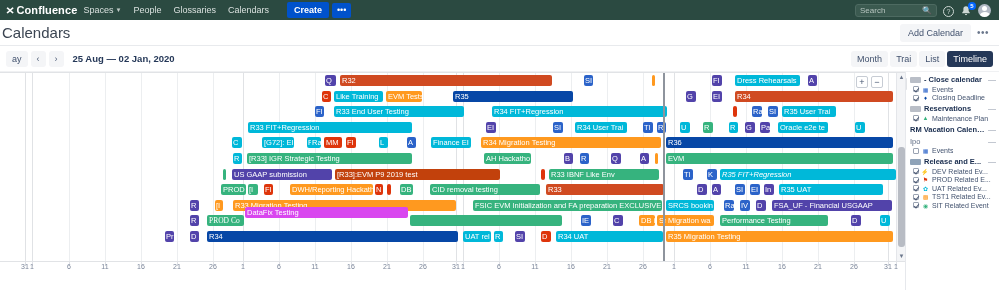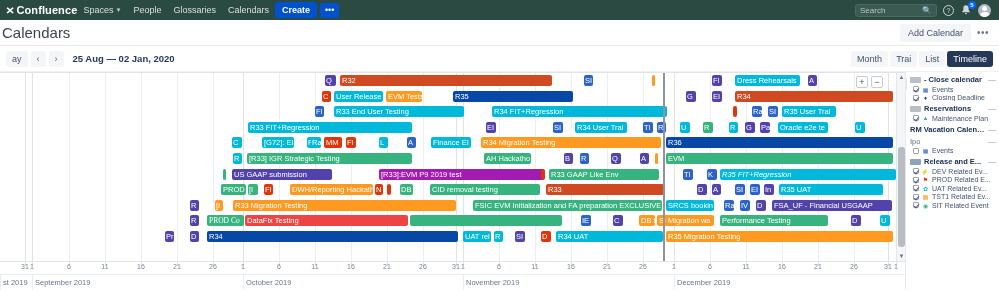--- a/index.html
+++ b/index.html
@@ -18,27 +18,27 @@
   }
   #topnav .logo { color:#fff; font-size:11px; font-weight:bold; display:flex; align-items:center; gap:2px; letter-spacing:.1px;}
   #topnav .logo .mark { font-size:10px; transform:scaleX(1.1); }
   .nav-item {
     color:#d9e0de; font-size:9px; padding:3px 6px; white-space:nowrap;
     display:flex; align-items:center; gap:2px; cursor:pointer;
   }
   .caret { font-size:6px; opacity:.85; }
   .create-btn {
     background:#0052cc; color:#fff; font-size:9px; font-weight:600;
-    padding:3px 7px; border-radius:2px; margin-left:0; cursor:pointer;
+    padding:3px 7px; border-radius:2px; margin-left:12px; cursor:pointer;
   }
   .dots-btn {
     background:#0052cc; color:#fff; font-size:9px; padding:3px 5px;
     border-radius:2px; margin-left:3px; cursor:pointer; line-height:9px;
   }
-  #topnav .right { margin-left:auto; display:flex; align-items:center; gap:6px; padding-right:2px;}
+  #topnav .right { margin-left:auto; display:flex; align-items:flex-end; gap:6px; padding-right:2px;}
   .searchbox {
     background:#3b5a50; border:1px solid #4d6a61; border-radius:3px;
     width:82px; height:13px; display:flex; align-items:center;
     padding:0 4px; position:relative;
   }
   .searchbox .ph { color:#b6c4bf; font-size:8px; }
   .searchbox .sicon { margin-left:auto; color:#cfdad6; font-size:8px; }
   .circ-icon {
     width:11px;height:11px;border-radius:50%;border:1.3px solid #cdd8d4;
     color:#cdd8d4;font-size:7px;display:flex;align-items:center;justify-content:center;
@@ -244,21 +244,21 @@
       </div>
     <div id="events-layer">
         <div class="evt tiny" title="Q" style="left: 325px; width: 11px; top: 2px; background: rgb(82, 67, 170);">Q</div>
         <div class="evt" title="R32" style="left: 340px; width: 212px; top: 2px; background: rgb(208, 74, 33);">R32</div>
         <div class="evt tiny" title="SI" style="left: 584px; width: 9px; top: 2px; background: rgb(43, 99, 201);">SI</div>
         <div class="evt tiny" title="" style="left: 652px; width: 3px; top: 2px; background: rgb(255, 153, 31);"></div>
         <div class="evt tiny" title="FI" style="left: 712px; width: 10px; top: 2px; background: rgb(82, 67, 170);">FI</div>
         <div class="evt" title="Dress Rehearsals" style="left: 735px; width: 65px; top: 2px; background: rgb(0, 184, 217);">Dress Rehearsals</div>
         <div class="evt tiny" title="A" style="left: 808px; width: 9px; top: 2px; background: rgb(82, 67, 170);">A</div>
         <div class="evt tiny" title="C" style="left: 322px; width: 9px; top: 17.6px; background: rgb(222, 53, 11);">C</div>
-        <div class="evt" title="User Training" style="left: 334px; width: 49px; top: 17.6px; background: rgb(0, 184, 217);">User Release</div>
+        <div class="evt" title="User Training" style="left: 334px; width: 49px; top: 17.6px; background: rgb(0, 184, 217);">Like Training</div>
         <div class="evt" title="EVM Tests" style="left: 386px; width: 36px; top: 17.6px; background: rgb(255, 153, 31);">EVM Tests</div>
         <div class="evt" title="R35" style="left: 453px; width: 120px; top: 17.6px; background: rgb(7, 71, 166);">R35</div>
         <div class="evt tiny" title="G" style="left: 686px; width: 10px; top: 17.6px; background: rgb(82, 67, 170);">G</div>
         <div class="evt tiny" title="EI" style="left: 712px; width: 10px; top: 17.6px; background: rgb(82, 67, 170);">EI</div>
         <div class="evt" title="R34" style="left: 735px; width: 158px; top: 17.6px; background: rgb(208, 74, 33);">R34</div>
         <div class="evt tiny" title="FI" style="left: 315px; width: 9px; top: 33.2px; background: rgb(43, 99, 201);">FI</div>
         <div class="evt" title="R33 End User Testing" style="left: 334px; width: 130px; top: 33.2px; background: rgb(0, 184, 217);">R33 End User Testing</div>
         <div class="evt" title="R34 FIT+Regression" style="left: 492px; width: 175px; top: 33.2px; background: rgb(0, 184, 217);">R34 FIT+Regression</div>
         <div class="evt tiny" title="" style="left: 733px; width: 4px; top: 33.2px; background: rgb(222, 53, 11);"></div>
         <div class="evt tiny" title="Ra" style="left: 752px; width: 10px; top: 33.2px; background: rgb(43, 99, 201);">Ra</div>
@@ -292,23 +292,23 @@
         <div class="evt" title="[R33] IGR Strategic Testing" style="left: 247px; width: 165px; top: 80px; background: rgb(54, 179, 126);">[R33] IGR Strategic Testing</div>
         <div class="evt" title="AH Hackatho" style="left: 484px; width: 47px; top: 80px; background: rgb(54, 179, 126);">AH Hackatho</div>
         <div class="evt tiny" title="B" style="left: 564px; width: 9px; top: 80px; background: rgb(82, 67, 170);">B</div>
         <div class="evt tiny" title="R" style="left: 580px; width: 9px; top: 80px; background: rgb(43, 99, 201);">R</div>
         <div class="evt tiny" title="Q" style="left: 611px; width: 10px; top: 80px; background: rgb(82, 67, 170);">Q</div>
         <div class="evt tiny" title="A" style="left: 640px; width: 9px; top: 80px; background: rgb(82, 67, 170);">A</div>
         <div class="evt tiny" title="" style="left: 655px; width: 3px; top: 80px; background: rgb(255, 153, 31);"></div>
         <div class="evt" title="EVM" style="left: 666px; width: 227px; top: 80px; background: rgb(54, 179, 126);">EVM</div>
         <div class="evt tiny" title="" style="left: 223px; width: 3px; top: 95.6px; background: rgb(54, 179, 126);"></div>
         <div class="evt" title="US GAAP submission" style="left: 232px; width: 100px; top: 95.6px; background: rgb(82, 67, 170);">US GAAP submission</div>
-        <div class="evt" title="[R33]:EVM P9 2019 test" style="left: 335px; width: 165px; top: 95.6px; background: #a21caf; margin-left: 44px;">[R33]:EVM P9 2019 test</div>
+        <div class="evt" title="[R33]:EVM P9 2019 test" style="left: 335px; width: 165px; top: 95.6px; background: #c2410c;">[R33]:EVM P9 2019 test</div>
         <div class="evt tiny" title="" style="left: 541px; width: 4px; top: 95.6px; background: rgb(222, 53, 11);"></div>
-        <div class="evt" title="R33 PROD Like Env" style="left: 549px; width: 110px; top: 95.6px; background: rgb(54, 179, 126);">R33 GAAP Like Env</div>
+        <div class="evt" title="R33 PROD Like Env" style="left: 549px; width: 110px; top: 95.6px; background: rgb(54, 179, 126);">R33 IBNF Like Env</div>
         <div class="evt tiny" title="TI" style="left: 683px; width: 10px; top: 95.6px; background: rgb(43, 99, 201);">TI</div>
         <div class="evt tiny" title="K" style="left: 707px; width: 10px; top: 95.6px; background: rgb(43, 99, 201);">K</div>
         <div class="evt tiny" title="IBNF" style="left: 723px; width: 15px; top: 95.6px; background: rgb(82, 67, 170);">IBNF</div>
         <div class="evt" title="R35 FIT+Regression" style="left: 720px; width: 176px; top: 95.6px; background: rgb(0, 184, 217); font-style: italic;">R35 FIT+Regression</div>
         <div class="evt" title="PROD" style="left: 221px; width: 25px; top: 111.2px; background: rgb(54, 179, 126);">PROD</div>
         <div class="evt tiny" title="[I" style="left: 248px; width: 10px; top: 111.2px; background: rgb(54, 179, 126);">[I</div>
         <div class="evt tiny" title="FI" style="left: 264px; width: 9px; top: 111.2px; background: rgb(222, 53, 11);">FI</div>
         <div class="evt" title="DWH/Reporting Hackathon" style="left: 290px; width: 83px; top: 111.2px; background: rgb(255, 153, 31);">DWH/Reporting Hackathon</div>
         <div class="evt tiny" title="N" style="left: 375px; width: 8px; top: 111.2px; background: rgb(222, 53, 11);">N</div>
         <div class="evt tiny" title="" style="left: 387px; width: 4px; top: 111.2px; background: rgb(222, 53, 11);"></div>
@@ -325,21 +325,21 @@
         <div class="evt tiny" title="[I" style="left: 215px; width: 8px; top: 126.8px; background: rgb(255, 153, 31);">[I</div>
         <div class="evt" title="R33 Migration Testing" style="left: 233px; width: 223px; top: 126.8px; background: rgb(255, 153, 31);">R33 Migration Testing</div>
         <div class="evt" title="FSIC EVM Initialization and FA preparation EXCLUSIVE" style="left: 473px; width: 189px; top: 126.8px; background: rgb(54, 179, 126);">FSIC EVM Initialization and FA preparation EXCLUSIVE</div>
         <div class="evt" title="SRCS bookin" style="left: 666px; width: 48px; top: 126.8px; background: rgb(0, 184, 217);">SRCS bookin</div>
         <div class="evt tiny" title="Ra" style="left: 724px; width: 10px; top: 126.8px; background: rgb(43, 99, 201);">Ra</div>
         <div class="evt tiny" title="IV" style="left: 740px; width: 10px; top: 126.8px; background: rgb(43, 99, 201);">IV</div>
         <div class="evt tiny" title="D" style="left: 756px; width: 10px; top: 126.8px; background: rgb(82, 67, 170);">D</div>
         <div class="evt" title="FSA_UF - Financial USGAAP" style="left: 772px; width: 120px; top: 126.8px; background: rgb(82, 67, 170);">FSA_UF - Financial USGAAP</div>
         <div class="evt tiny" title="R" style="left: 190px; width: 9px; top: 142.4px; background: rgb(82, 67, 170);">R</div>
         <div class="evt" title="PROD Co" style="left: 207px; width: 37px; top: 142.4px; background: rgb(54, 179, 126); font-family: Liberation Serif, serif;">PROD Co</div>
-        <div class="evt" title="DataFix Testing" style="left: 245px; width: 163px; top: 142px; background: #ef4444;">DataFix Testing</div>
+        <div class="evt" title="DataFix Testing" style="left: 245px; width: 163px; top: 134px; background: #d946ef;">DataFix Testing</div>
         <div class="evt" title="" style="left: 410px; width: 152px; top: 142.4px; background: rgb(54, 179, 126);"></div>
         <div class="evt tiny" title="IE" style="left: 581px; width: 10px; top: 142.4px; background: rgb(43, 99, 201);">IE</div>
         <div class="evt tiny" title="C" style="left: 613px; width: 10px; top: 142.4px; background: rgb(82, 67, 170);">C</div>
         <div class="evt" title="DB i" style="left: 639px; width: 16px; top: 142.4px; background: rgb(255, 153, 31);">DB i</div>
         <div class="evt" title="Smo" style="left: 657px; width: 18px; top: 142.4px; background: rgb(255, 153, 31);">Smo</div>
         <div class="evt" title="Migration wa" style="left: 666px; width: 48px; top: 142.4px; background: rgb(255, 153, 31);">Migration wa</div>
         <div class="evt" title="Performance Testing" style="left: 720px; width: 108px; top: 142.4px; background: rgb(54, 179, 126);">Performance Testing</div>
         <div class="evt tiny" title="D" style="left: 851px; width: 10px; top: 142.4px; background: rgb(82, 67, 170);">D</div>
         <div class="evt tiny" title="U" style="left: 880px; width: 10px; top: 142.4px; background: rgb(0, 184, 217);">U</div>
         <div class="evt tiny" title="Pr" style="left: 165px; width: 9px; top: 158px; background: rgb(82, 67, 170);">Pr</div>
@@ -359,32 +359,20 @@
       <div class="zbtn">−</div>
     </div>
 
     <div id="vscroll">
       <div id="vup">▲</div>
       <div id="vthumb"></div>
       <div id="vdown">▼</div>
     </div>
 
     <div id="axis">
-      <div class="mrow">
-          <div class="monthsep" style="left: 0px;"></div>
-          <div class="monthlbl" style="left: 3px;">st 2019</div>
-          <div class="monthsep" style="left: 32px;"></div>
-          <div class="monthlbl" style="left: 35px;">September 2019</div>
-          <div class="monthsep" style="left: 243px;"></div>
-          <div class="monthlbl" style="left: 246px;">October 2019</div>
-          <div class="monthsep" style="left: 463px;"></div>
-          <div class="monthlbl" style="left: 466px;">November 2019</div>
-          <div class="monthsep" style="left: 674px;"></div>
-          <div class="monthlbl" style="left: 677px;">December 2019</div>
-        </div>
     <div class="tickmark" style="left: 25px;"></div>
         <div class="tick" style="left: 25px;">31</div>
         <div class="tickmark" style="left: 32px;"></div>
         <div class="tick" style="left: 32px;">1</div>
         <div class="tickmark" style="left: 69px;"></div>
         <div class="tick" style="left: 69px;">6</div>
         <div class="tickmark" style="left: 105px;"></div>
         <div class="tick" style="left: 105px;">11</div>
         <div class="tickmark" style="left: 141px;"></div>
         <div class="tick" style="left: 141px;">16</div>

